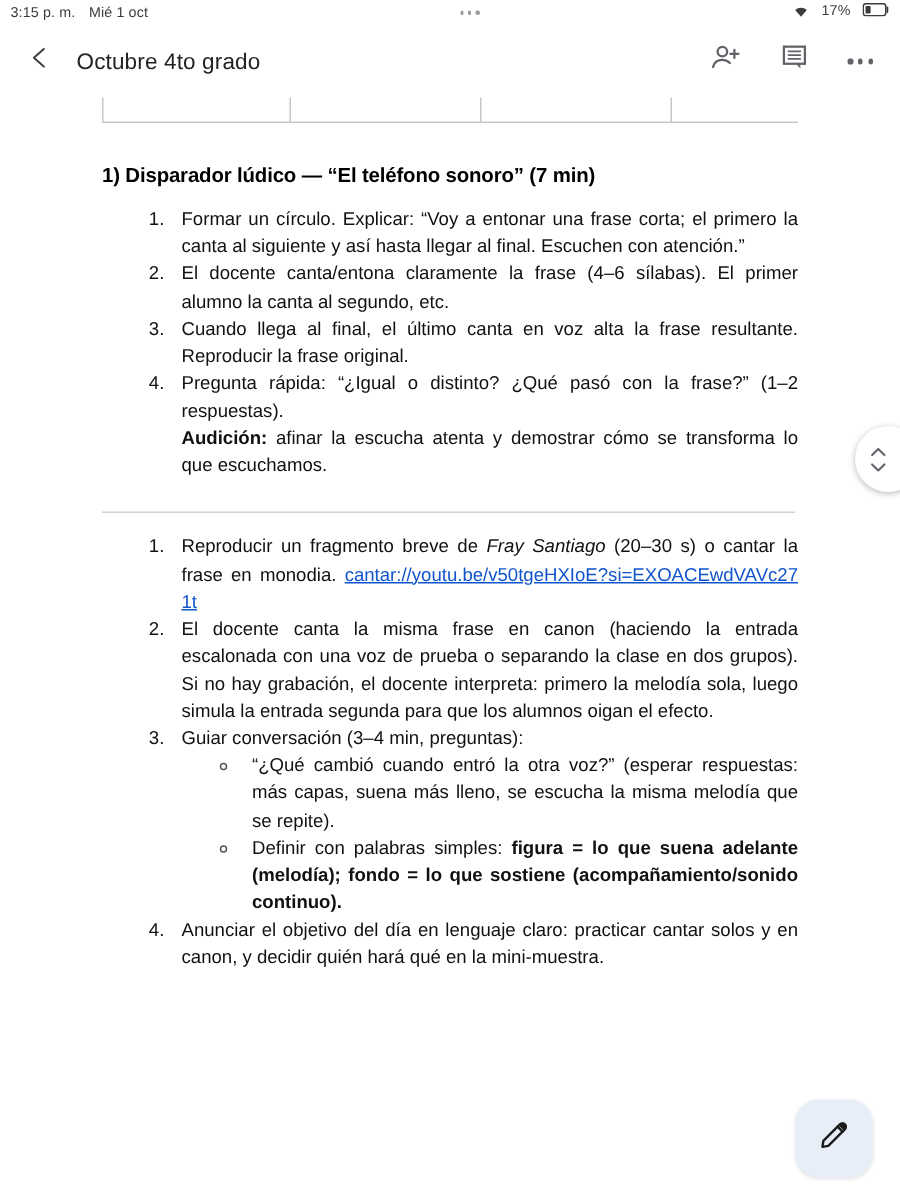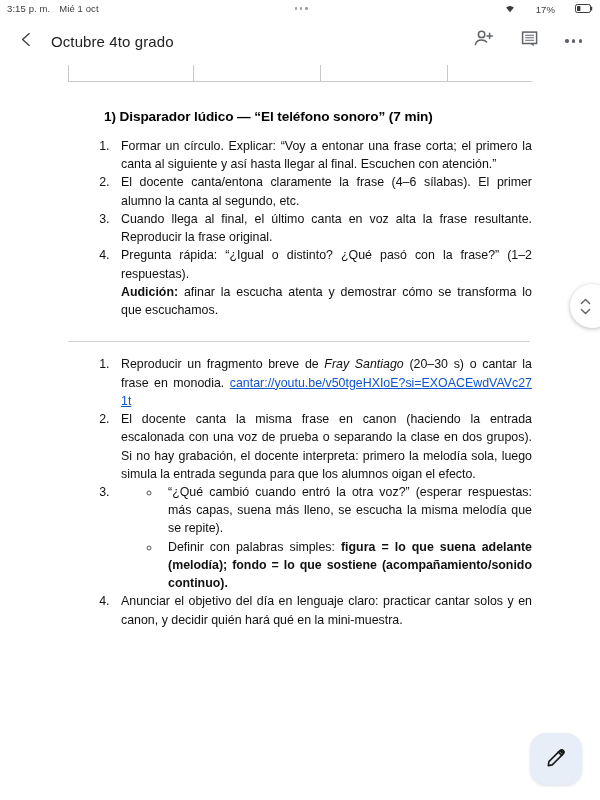--- a/index.html
+++ b/index.html
@@ -18,21 +18,21 @@
     display: flex;
     align-items: center;
     padding: 0 7px;
     font-size: 9.5px;
     color: #3c3c3c;
     background: #ffffff;
     letter-spacing: 0.1px;
   }
   .status-left { display: flex; gap: 9px; white-space: nowrap; }
   .status-center { flex: 1; display: flex; justify-content: center; align-items: center; }
-  .status-right { display: flex; align-items: flex-end; gap: 20px; white-space: nowrap; }
+  .status-right { display: flex; align-items: flex-start; gap: 8px; white-space: nowrap; }
 
   .dots-mini { display: flex; gap: 2.5px; }
   .dots-mini i { width: 2.6px; height: 2.6px; border-radius: 50%; background: #9a9a9a; display: block; }
 
   .wifi-ico { display: block; }
   .batt-ico { display: block; }
   .batt-pct { font-size: 9.5px; color: #3c3c3c; }
 
   
   .app-header {
@@ -115,21 +115,20 @@
     word-spacing: 1px;
   }
 
   
   h2.sec-title {
     font-size: 13.6px;
     font-weight: bold;
     color: #000000;
     margin-top: 26px;
     letter-spacing: -0.1px;
-    margin-left: 36px;
   }
 
   
   ol.lvl1 {
     margin-top: 13px;
     padding-left: 45px;
     list-style-position: outside;
   }
   ol.lvl1 > li {
     font-size: 12.4px;
@@ -300,20 +299,21 @@
     </ol>
 
     <hr class="sec-div">
 
     <ol class="lvl1">
       <li>
         <span>Reproducir un fragmento breve de </span><span class="i">Fray Santiago</span><span> (20–30 s) o cantar la frase en monodia. </span><a class="doc-link" href="#">cantar://youtu.be/v50tgeHXIoE?si=EXOACEwdVAVc271t</a>
       </li>
       <li>El docente canta la misma frase en canon (haciendo la entrada escalonada con una voz de prueba o separando la clase en dos grupos). Si no hay grabación, el docente interpreta: primero la melodía sola, luego simula la entrada segunda para que los alumnos oigan el efecto.</li>
       <li>
+        <span>Guiar conversación (3–4 min, preguntas):</span>
         <ul class="lvl2">
           <li>“¿Qué cambió cuando entró la otra voz?” (esperar respuestas: más capas, suena más lleno, se escucha la misma melodía que se repite).</li>
           <li>
             <span>Definir con palabras simples: </span><span class="b">figura = lo que suena adelante (melodía)</span><span class="b">; </span><span class="b">fondo = lo que sostiene (acompañamiento/sonido continuo)</span><span class="b">.</span>
           </li>
         </ul>
       </li>
       <li>Anunciar el objetivo del día en lenguaje claro: practicar cantar solos y en canon, y decidir quién hará qué en la mini-muestra.</li>
     </ol>
 

